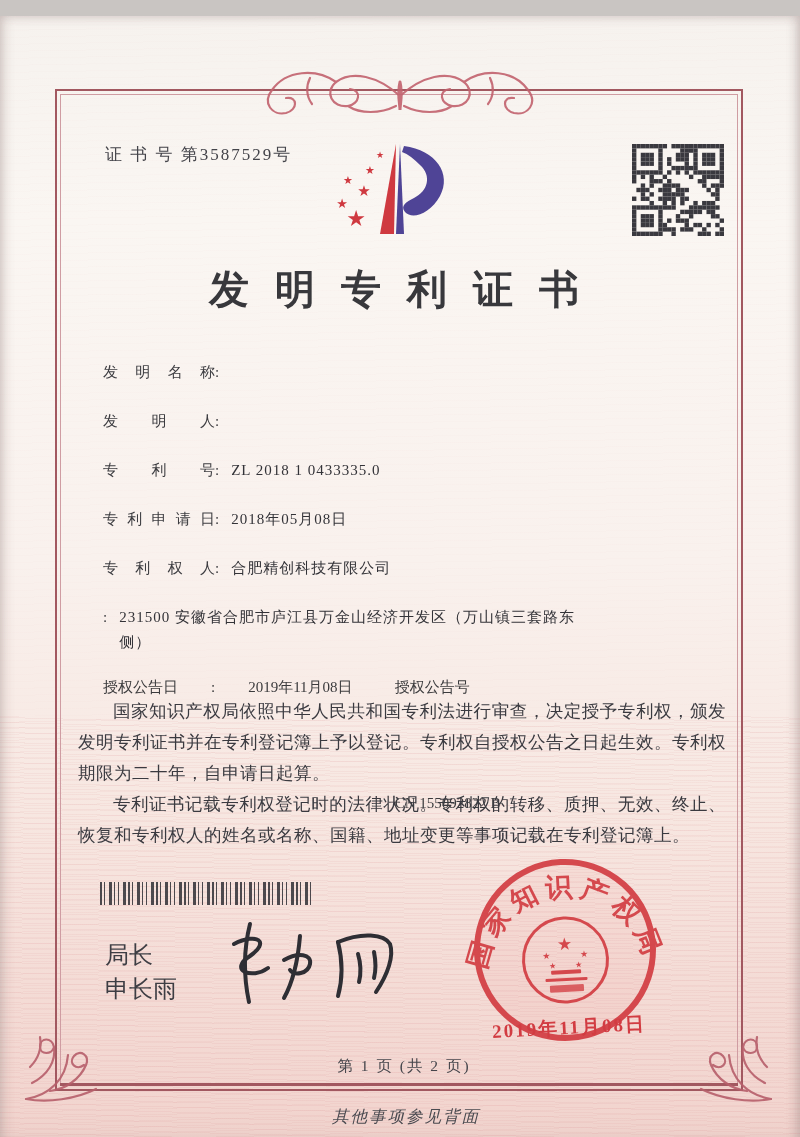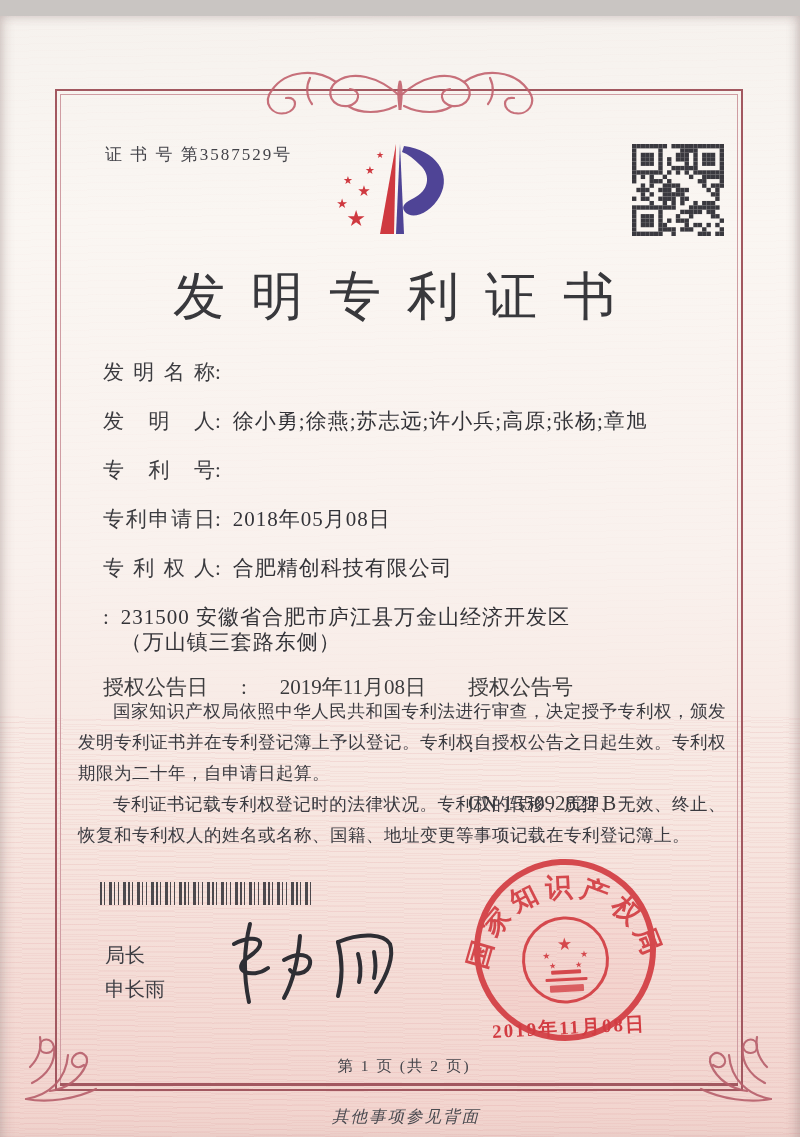--- a/index.html
+++ b/index.html
@@ -11,38 +11,38 @@
     background:repeating-linear-gradient(1.5deg,rgba(214,120,126,.10) 0 1px,rgba(255,255,255,0) 1px 5px),
                repeating-linear-gradient(178.5deg,rgba(214,120,126,.08) 0 1px,rgba(255,255,255,0) 1px 6px);}
   .guilloche2{position:absolute;left:0;right:0;top:0;height:700px;pointer-events:none;opacity:.5;
     background:repeating-linear-gradient(179deg,rgba(220,160,160,.05) 0 1px,rgba(255,255,255,0) 1px 7px);}
   .frame{position:absolute;left:55px;top:73px;width:684px;height:998px;border:2px solid #a25860;}
   .frame .inner-line{position:absolute;inset:3px;border:1px solid #cf9ca2;pointer-events:none;}
   .frame .bottom-bar{position:absolute;left:3px;right:3px;bottom:3px;height:3px;background:#a25860;}
   .cert-no{position:absolute;left:105px;top:127px;font-size:17px;letter-spacing:2px;color:#44444a;}
   .logo{position:absolute;left:328px;top:118px;}
   .qr{position:absolute;left:632px;top:128px;width:92px;height:92px;}
-  .title{position:absolute;left:0;right:12px;top:246px;text-align:center;font-size:52px;font-weight:normal;
+  .title{position:absolute;left:0;right:12px;top:246px;text-align:center;font-size:40px;font-weight:bold;
     letter-spacing:26px;text-indent:26px;color:#38383c;}
-  .fields{position:absolute;left:103px;top:344px;width:606px;font-size:21px;line-height:25px;}
+  .fields{position:absolute;left:103px;top:344px;width:606px;font-size:15px;line-height:25px;}
   .frow{display:flex;margin-bottom:24px;}
   .frow .flabel{display:inline-block;width:112px;text-align:justify;text-align-last:justify;flex:none;color:#3c3c40;}
   .frow .fcolon{flex:none;margin-right:12px;color:#3c3c40;}
   .frow .fvalue{flex:1;letter-spacing:1px;color:#333338;}
   .frow.tall{margin-bottom:20px;}
   .grant-row{display:flex;}
   .grant-row .pair{display:flex;gap:33px;}
   .grant-row .pair2{margin-left:42px;flex-direction:column;}
   .paras{position:absolute;left:78px;top:680px;width:648px;font-size:17.5px;line-height:31px;
     color:#3a3a40;text-align:justify;}
   .paras p{margin:0;text-indent:2em;letter-spacing:.5px;}
   .barcode{position:absolute;left:100px;top:866px;width:212px;height:23px;
     background:repeating-linear-gradient(90deg,#35343a 0 2px,transparent 2px 4px,#35343a 4px 5px,transparent 5px 9px,#35343a 9px 12px,transparent 12px 14px,#35343a 14px 15px,transparent 15px 18px,#35343a 18px 19px,transparent 19px 23px,#35343a 23px 26px,transparent 26px 28px);
     opacity:.88;}
-  .officer{position:absolute;left:105px;top:922px;font-size:20px;line-height:34px;color:#3e3e44;
+  .officer{position:absolute;left:105px;top:922px;font-size:24px;line-height:34px;color:#3e3e44;
     font-family:"Liberation Sans","DejaVu Sans",sans-serif;}
   .signature{position:absolute;left:212px;top:892px;}
   .seal{position:absolute;left:462px;top:842px;transform:rotate(-3deg);}
   .page-info{position:absolute;left:0;right:0;top:1040px;text-align:center;font-size:15.5px;color:#45454b;letter-spacing:2px;padding-left:8px;}
   .back-note{position:absolute;left:12px;right:0;top:1090px;text-align:center;font-size:16.5px;color:#4a4a50;font-style:italic;letter-spacing:2px;}
   .ornament-top{position:absolute;left:250px;top:40px;}
   .corner-bl{position:absolute;left:20px;top:983px;}
   .corner-br{position:absolute;left:672px;top:983px;transform:scaleX(-1);}
 </style>
 </head>
@@ -350,25 +350,25 @@
   <div class="title">发明专利证书</div>
 
   <div class="fields">
     <div class="frow">
       <span class="flabel">发明名称</span>
         <span class="fcolon">:</span>
     </div>
     <div class="frow">
       <span class="flabel">发明人</span>
         <span class="fcolon">:</span>
-      <span class="fvalue">徐小勇;徐燕;苏志远;许小兵;高原;张杨;章旭</span>
     </div>
     <div class="frow">
       <span class="flabel">专利号</span>
         <span class="fcolon">:</span>
+      <span class="fvalue">ZL 2018 1 0433335.0</span>
     </div>
     <div class="frow">
       <span class="flabel">专利申请日</span>
         <span class="fcolon">:</span>
       <span class="fvalue">2018年05月08日</span>
     </div>
     <div class="frow">
       <span class="flabel">专利权人</span>
         <span class="fcolon">:</span>
       <span class="fvalue">合肥精创科技有限公司</span>

